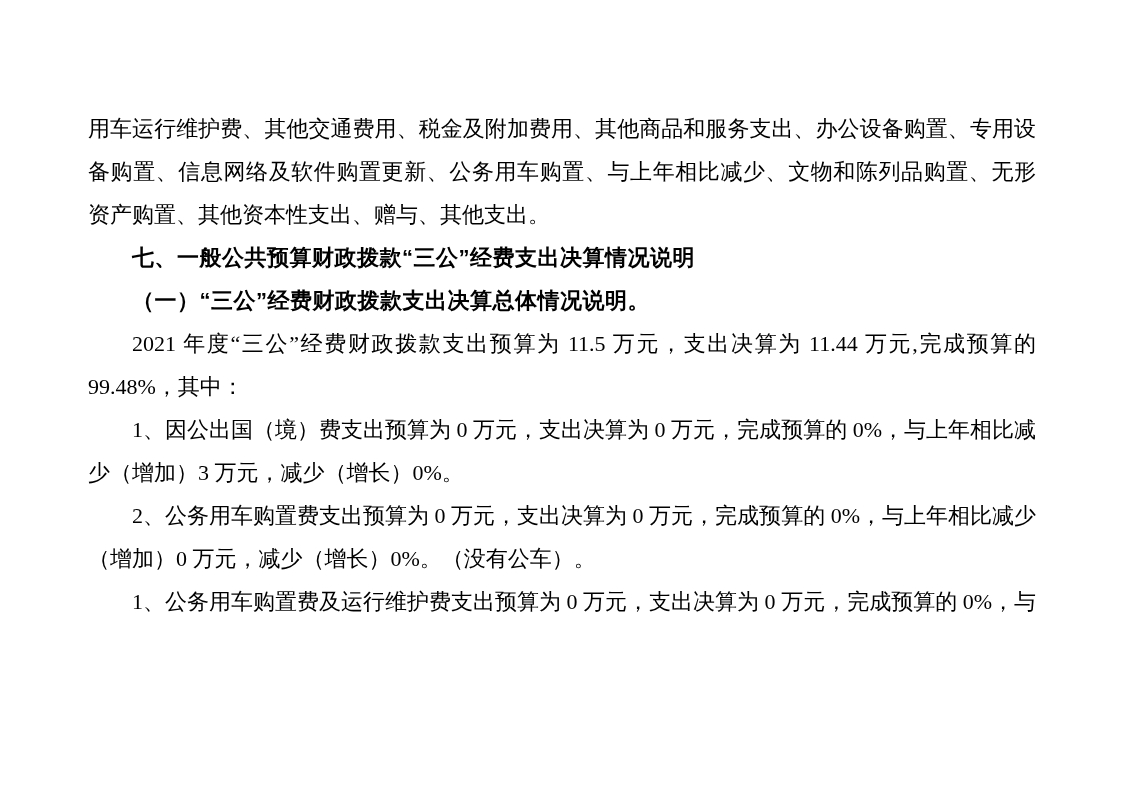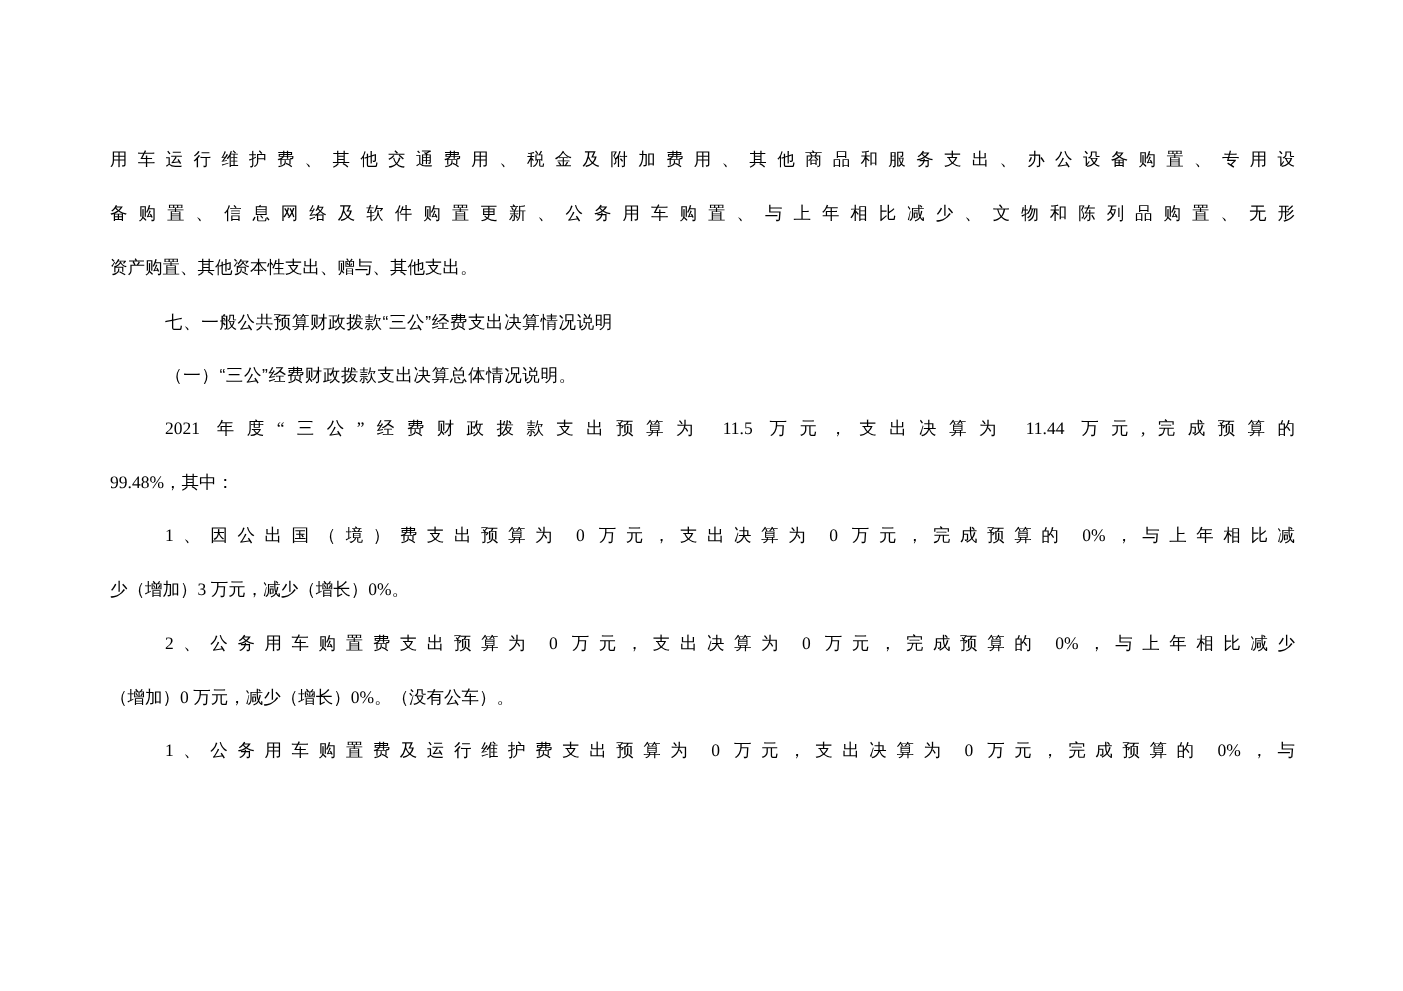--- a/index.html
+++ b/index.html
@@ -9,38 +9,38 @@
       background: #ffffff;
       overflow: hidden;
       font-family: "Liberation Serif", "DejaVu Serif", serif;
     }
     .page {
       position: absolute;
       left: 88px;
       top: 107px;
       width: 948px;
       color: #000000;
-      font-size: 14px;
+      font-size: 22px;
       line-height: 43px;
     }
     .para { margin: 0; }
     .line {
       white-space: nowrap;
       text-align: center;
       text-align-last: left;
     }
     .line.full {
       text-align: justify;
       text-align-last: justify;
       text-justify: inter-ideograph;
     }
     .line.indent { text-indent: 44px; }
     .heading {
       font-family: "Liberation Sans", "DejaVu Sans", sans-serif;
-      font-weight: 400;
+      font-weight: 700;
       letter-spacing: 0.5px;
     }
   </style>
 </head>
 <body>
 
 <div class="page">
 
   <div class="para">
     <div class="line full">用车运行维护费、其他交通费用、税金及附加费用、其他商品和服务支出、办公设备购置、专用设</div>

